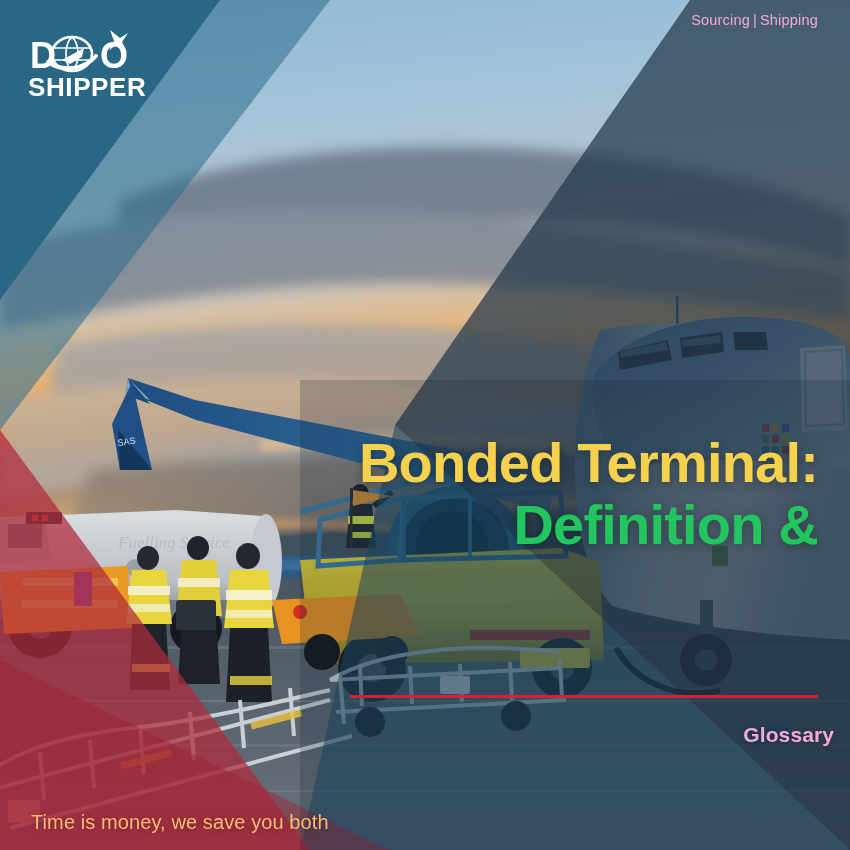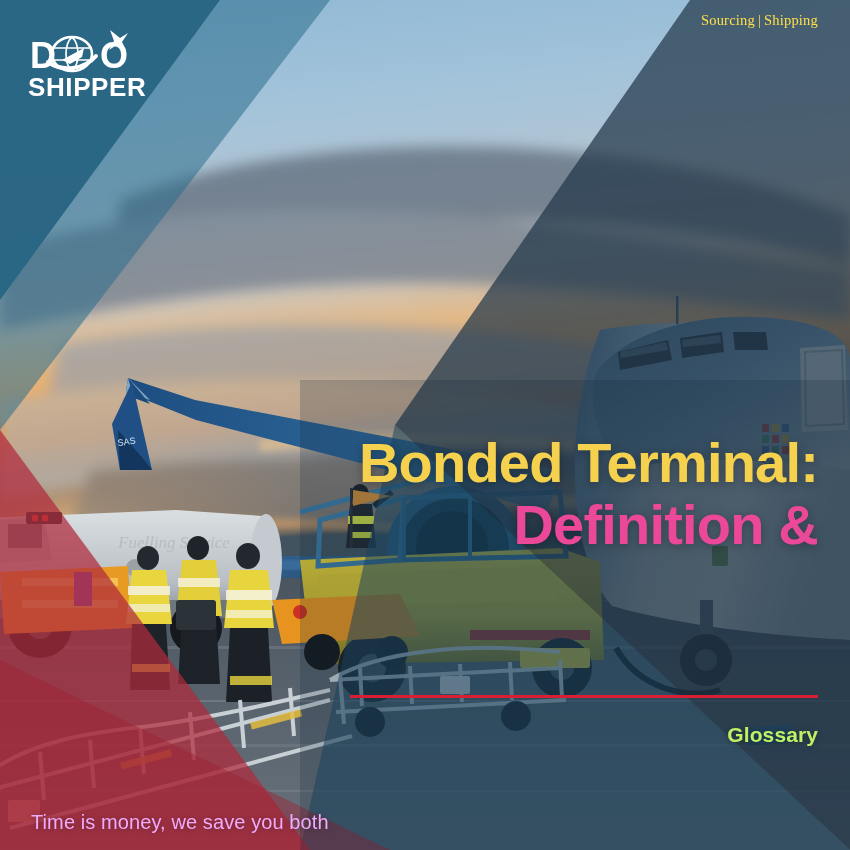--- a/index.html
+++ b/index.html
@@ -37,76 +37,75 @@
     width: 130px;
     height: 76px;
   }
   #logo svg { display: block; }
 
   
   #top-tagline {
     position: absolute;
     right: 32px;
     top: 12px;
-    color: #fde047;
+    color: #f9a8d4;
     font-size: 14.5px;
     letter-spacing: .2px;
     white-space: nowrap;
-    font-family: Liberation Serif, serif;
   }
   #top-tagline .sep { padding: 0 3px; }
 
   
   #title-block {
     position: absolute;
     right: 32px;
     top: 432px;
     width: 640px;
     text-align: right;
   }
   .title-line {
     display: block;
     font-weight: 700;
     font-size: 56px;
     line-height: 62px;
     letter-spacing: -0.8px;
-    color: #ec4899;
+    color: #22c55e;
     text-shadow: 0 2px 10px rgba(0,0,0,.30);
     white-space: nowrap;
   }
   .title-line.accent { color: #f5d14e; }
 
   
   #red-rule {
     position: absolute;
     left: 350px;
     top: 695px;
     width: 468px;
     height: 3px;
     background: #d81f34;
   }
 
   
   #category {
     position: absolute;
-    right: 32px;
+    right: 16px;
     top: 723px;
-    color: #bef264;
+    color: #f9a8d4;
     font-size: 21px;
     font-weight: 700;
     letter-spacing: .1px;
     text-shadow: 0 1px 6px rgba(0,0,0,.35);
   }
 
   
   #bottom-slogan {
     position: absolute;
     left: 31px;
     top: 811px;
-    color: #f0abfc;
+    color: #fdba74;
     font-size: 20px;
     letter-spacing: .1px;
     text-shadow: 0 1px 6px rgba(0,0,0,.3);
   }
 </style>
 </head>
 <body>
 
 <div id="poster">
 

